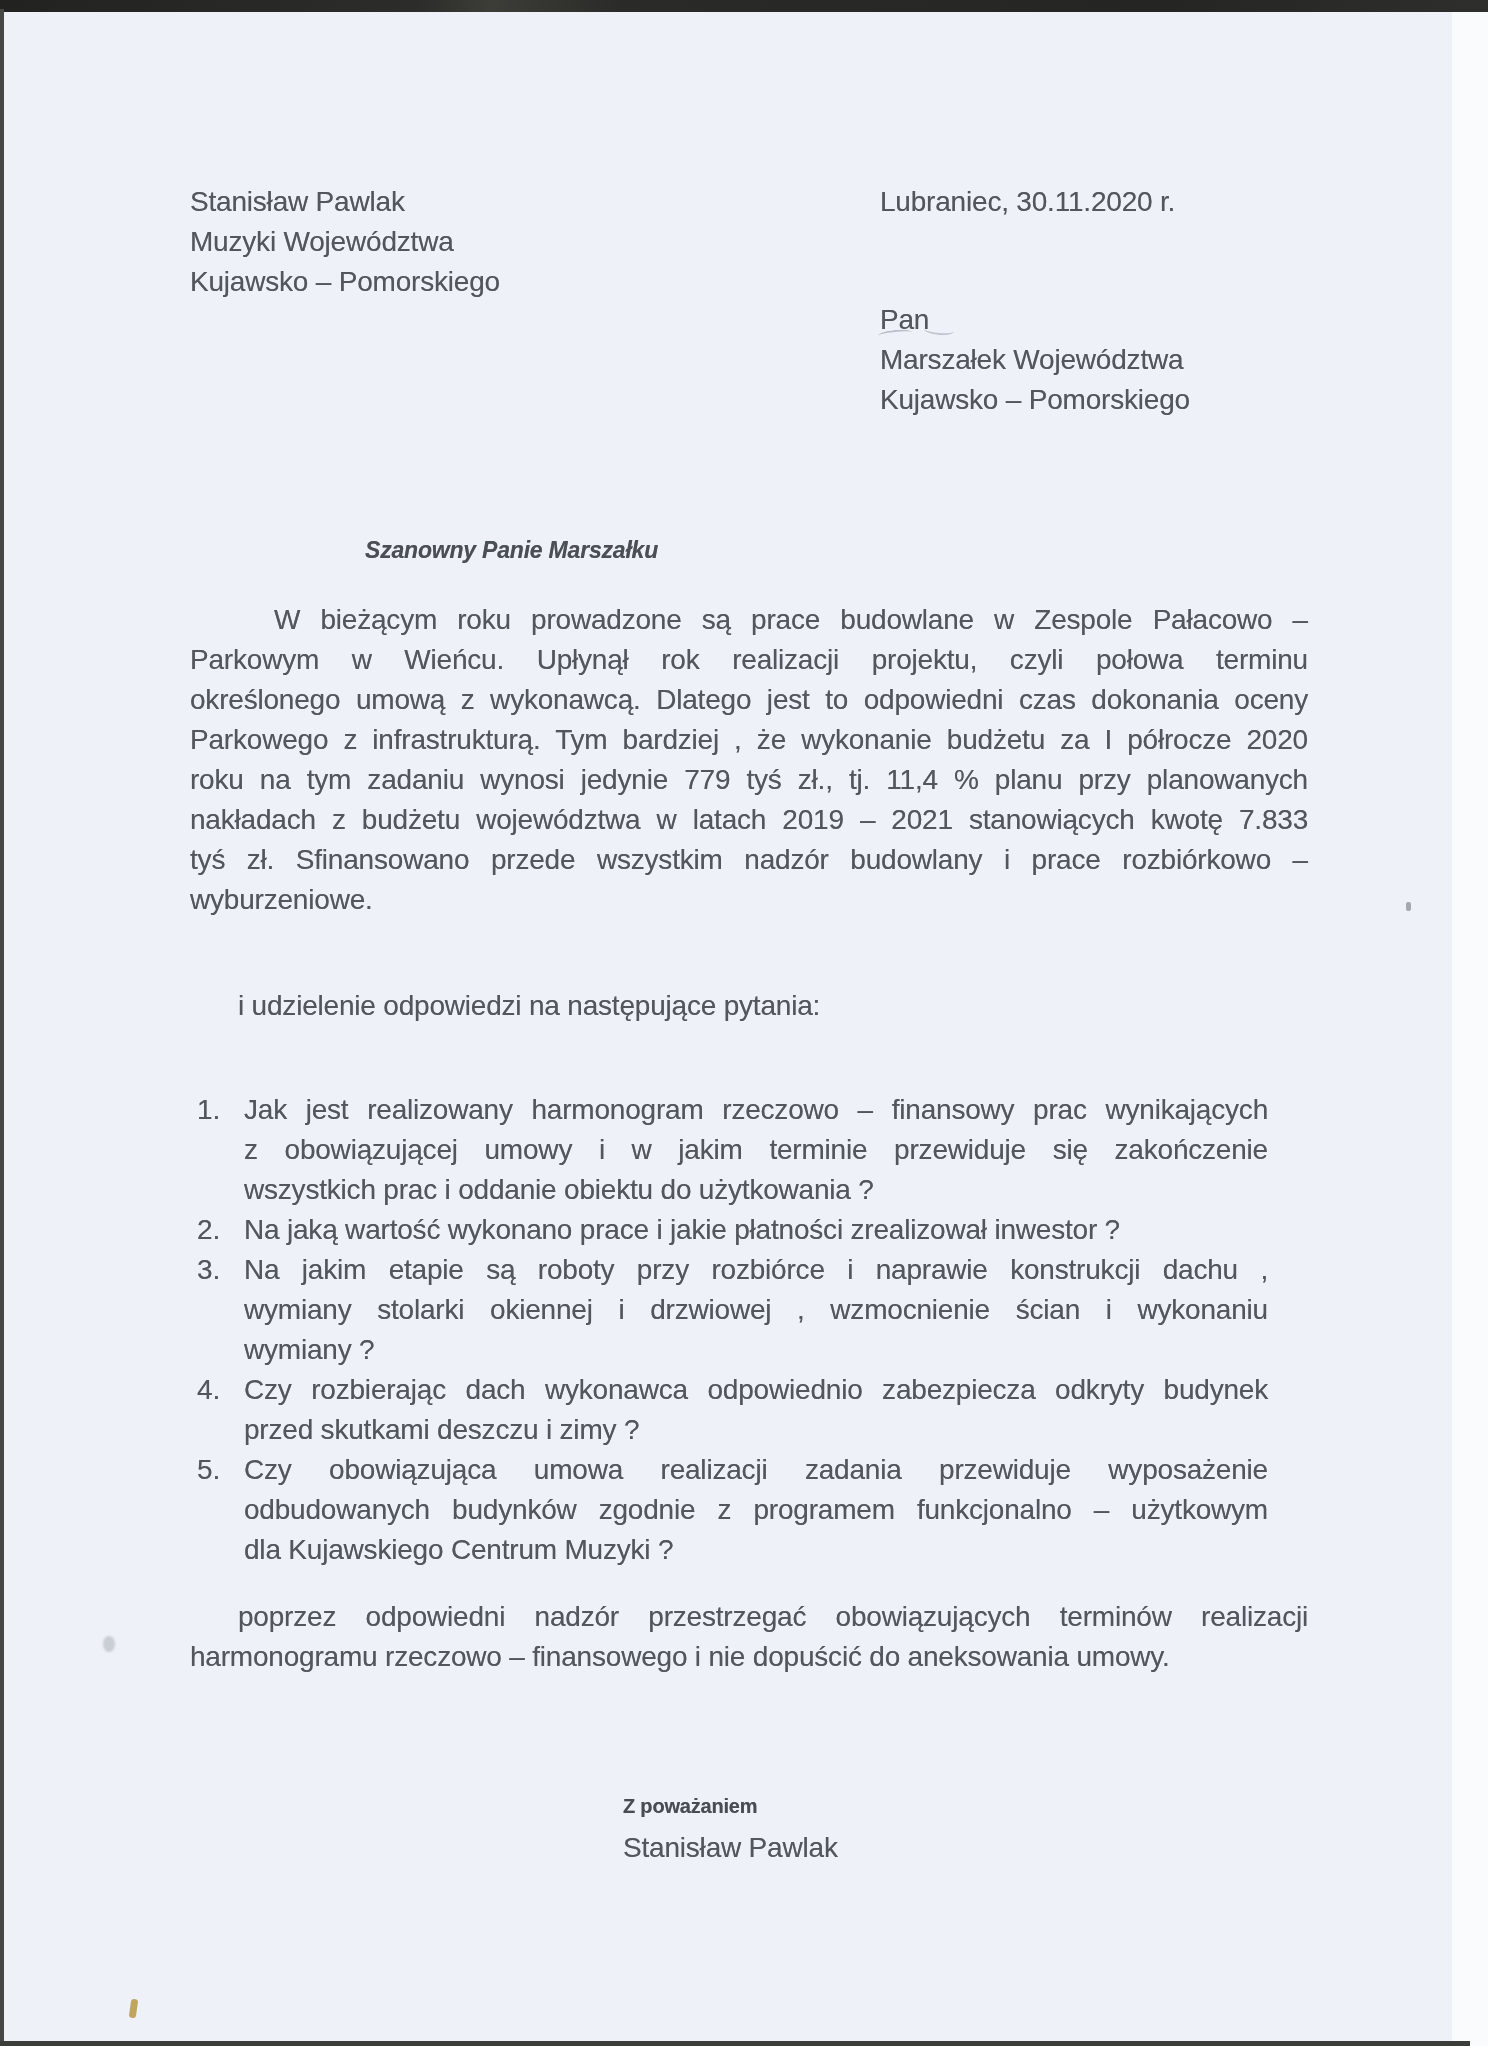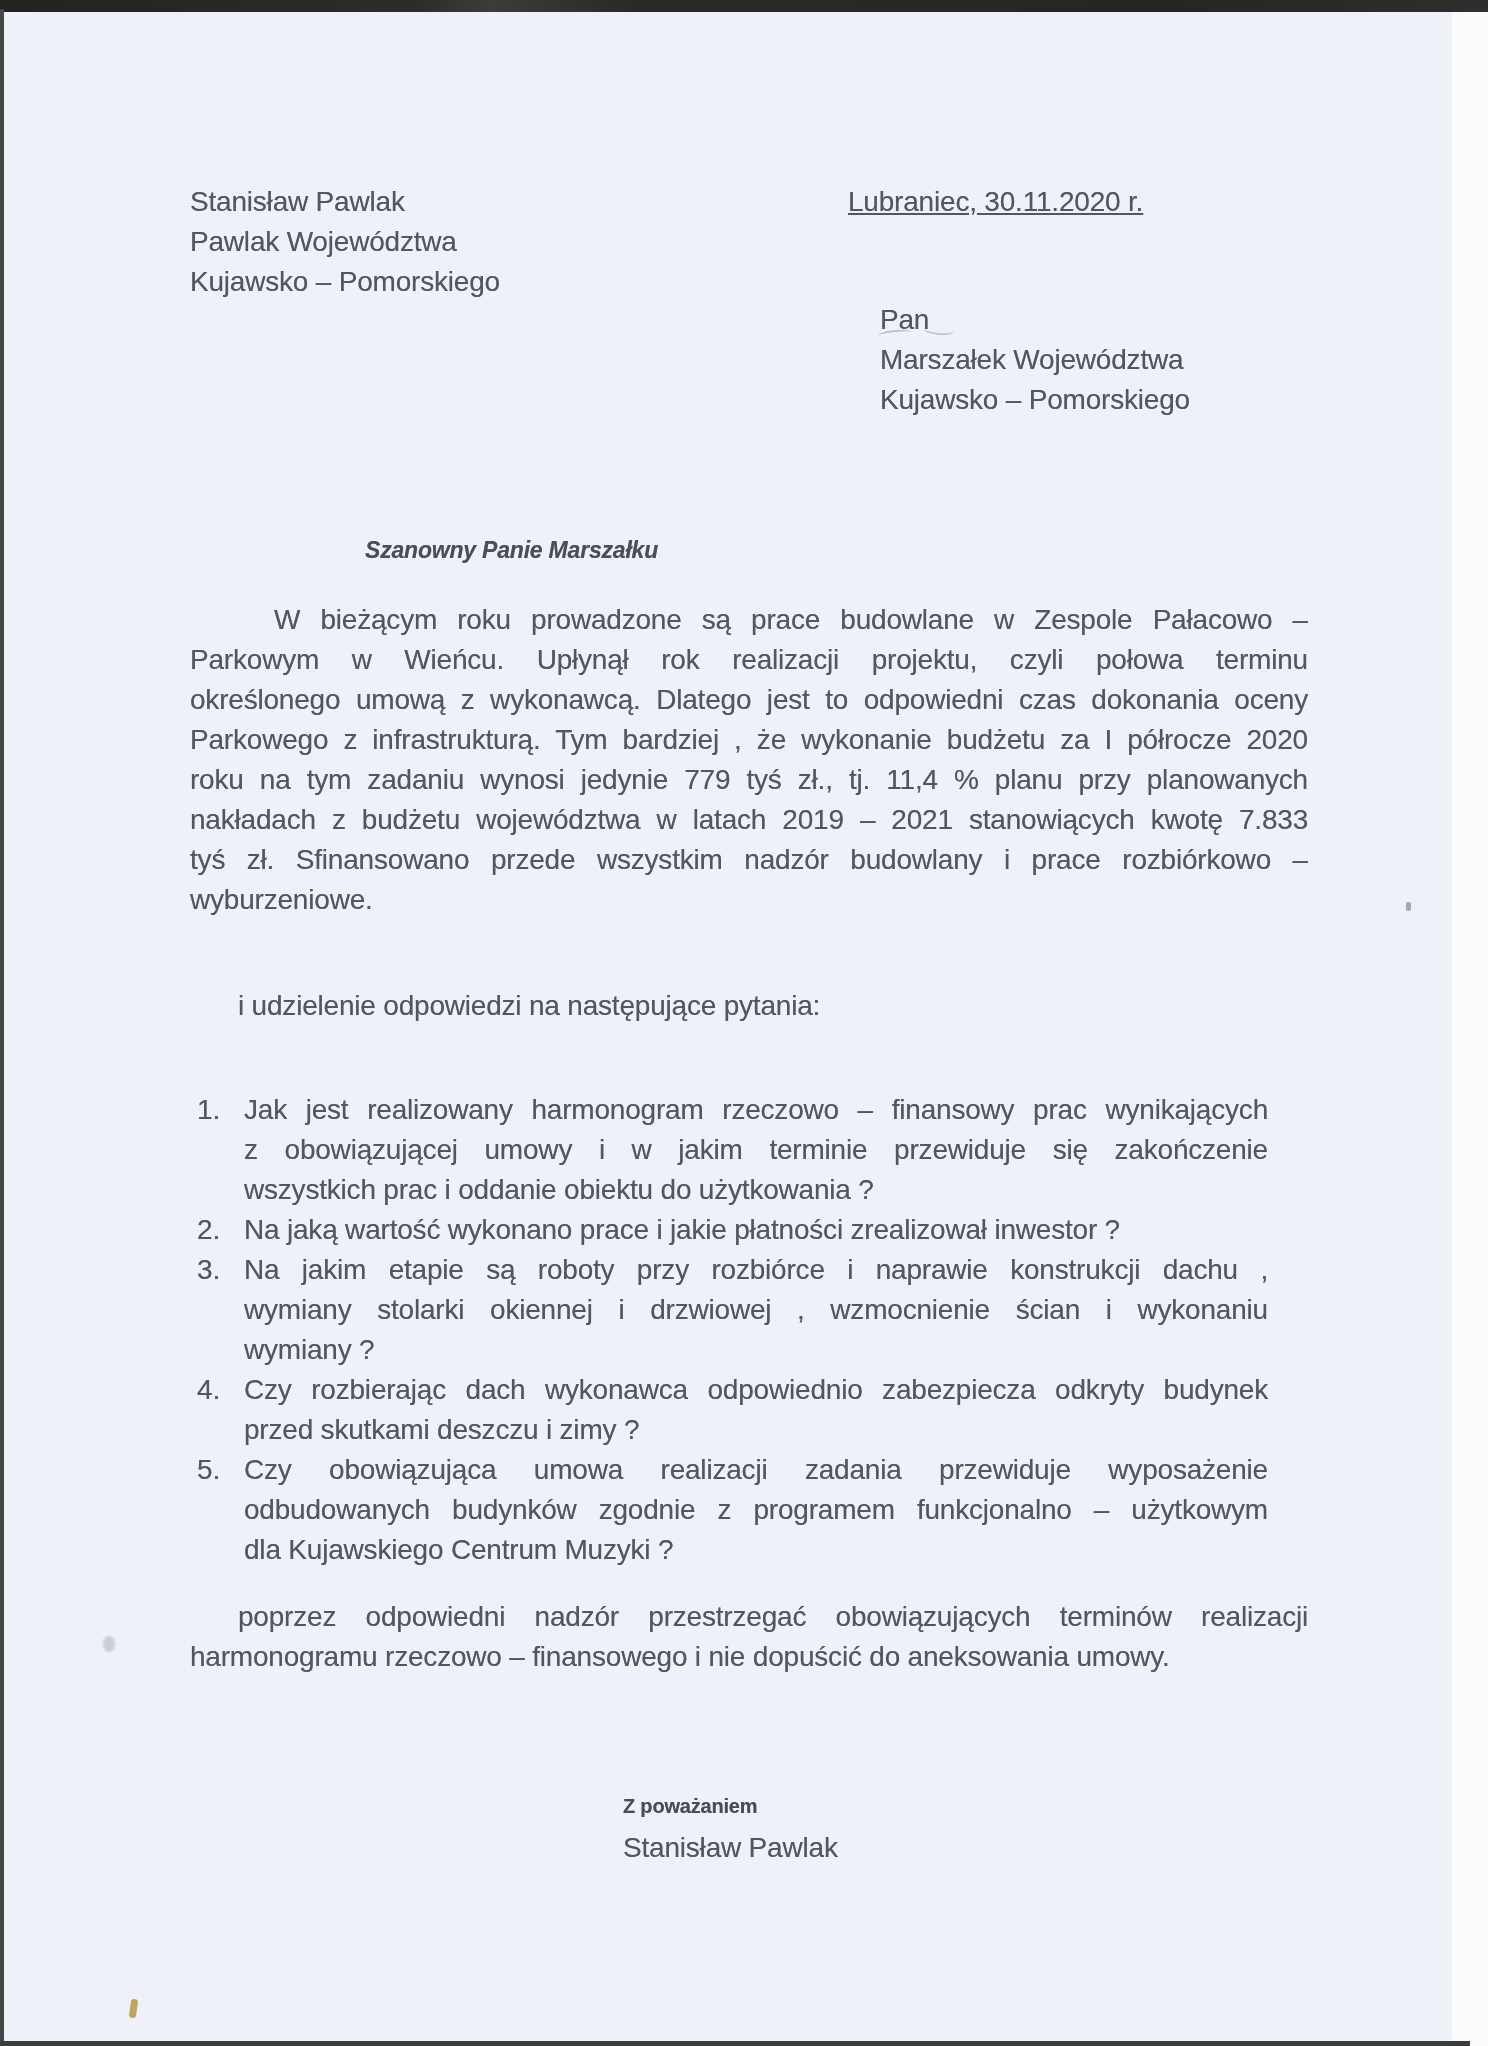--- a/index.html
+++ b/index.html
@@ -10,21 +10,21 @@
     color:var(--text_color,#53575d);
     text-shadow:0 0 .5px rgba(83,87,93,.6);
   }
   .page{position:absolute;left:0;top:0;width:1452px;height:2046px;background:var(--background,#eef2f8);}
   .topbar{position:absolute;left:0;top:0;width:1488px;height:12px;
     background:linear-gradient(90deg,#222321 0%,#2c2d2a 28%,#3c3d37 33%,#2a2b28 42%,#252624 78%,#2e2f2c 100%);}
   .leftbar{position:absolute;left:0;top:9px;width:4px;height:2037px;background:#444743;}
   .bottombar{position:absolute;left:0;top:2041px;width:1470px;height:5px;background:#3b3d3a;}
   .block{position:absolute;font-size:28px;line-height:40px;letter-spacing:-0.2px;margin-left:40px;}
   .sender{left:150px;top:182px;}
-  .date{left:808px;top:182px;text-decoration:underline;}
+  .date{left:840px;top:182px;}
   .recipient{left:840px;top:300px;}
   .salutation{left:325px;top:530px;font-weight:bold;font-style:italic;font-size:23px;color:#4a4e55;}
   .para{width:1118px;}
   .line{white-space:nowrap;text-align-last:justify;}
   .para .line:last-child{text-align-last:left;}
   .p1{left:150px;top:600px;}
   .p1 .line:first-child{text-indent:84px;}
   .p2{left:150px;top:986px;}
   .p2 .line:first-child{text-indent:48px;}
   .questions{left:150px;top:1090px;width:1118px;margin:0;padding:0 0 0 94px;
@@ -48,21 +48,21 @@
 <body>
 
 <div class="canvas">
   <div class="page"></div>
   <div class="topbar"></div>
   <div class="leftbar"></div>
   <div class="bottombar"></div>
 
   <div class="block sender">
     <div>Stanisław Pawlak</div>
-    <div>Pawlak Województwa</div>
+    <div>Muzyki Województwa</div>
     <div>Kujawsko – Pomorskiego</div>
   </div>
 
   <div class="block date">Lubraniec, 30.11.2020 r.</div>
 
   <div class="block recipient">
     <div>Pan</div>
     <div>Marszałek Województwa</div>
     <div>Kujawsko – Pomorskiego</div>
   </div>

